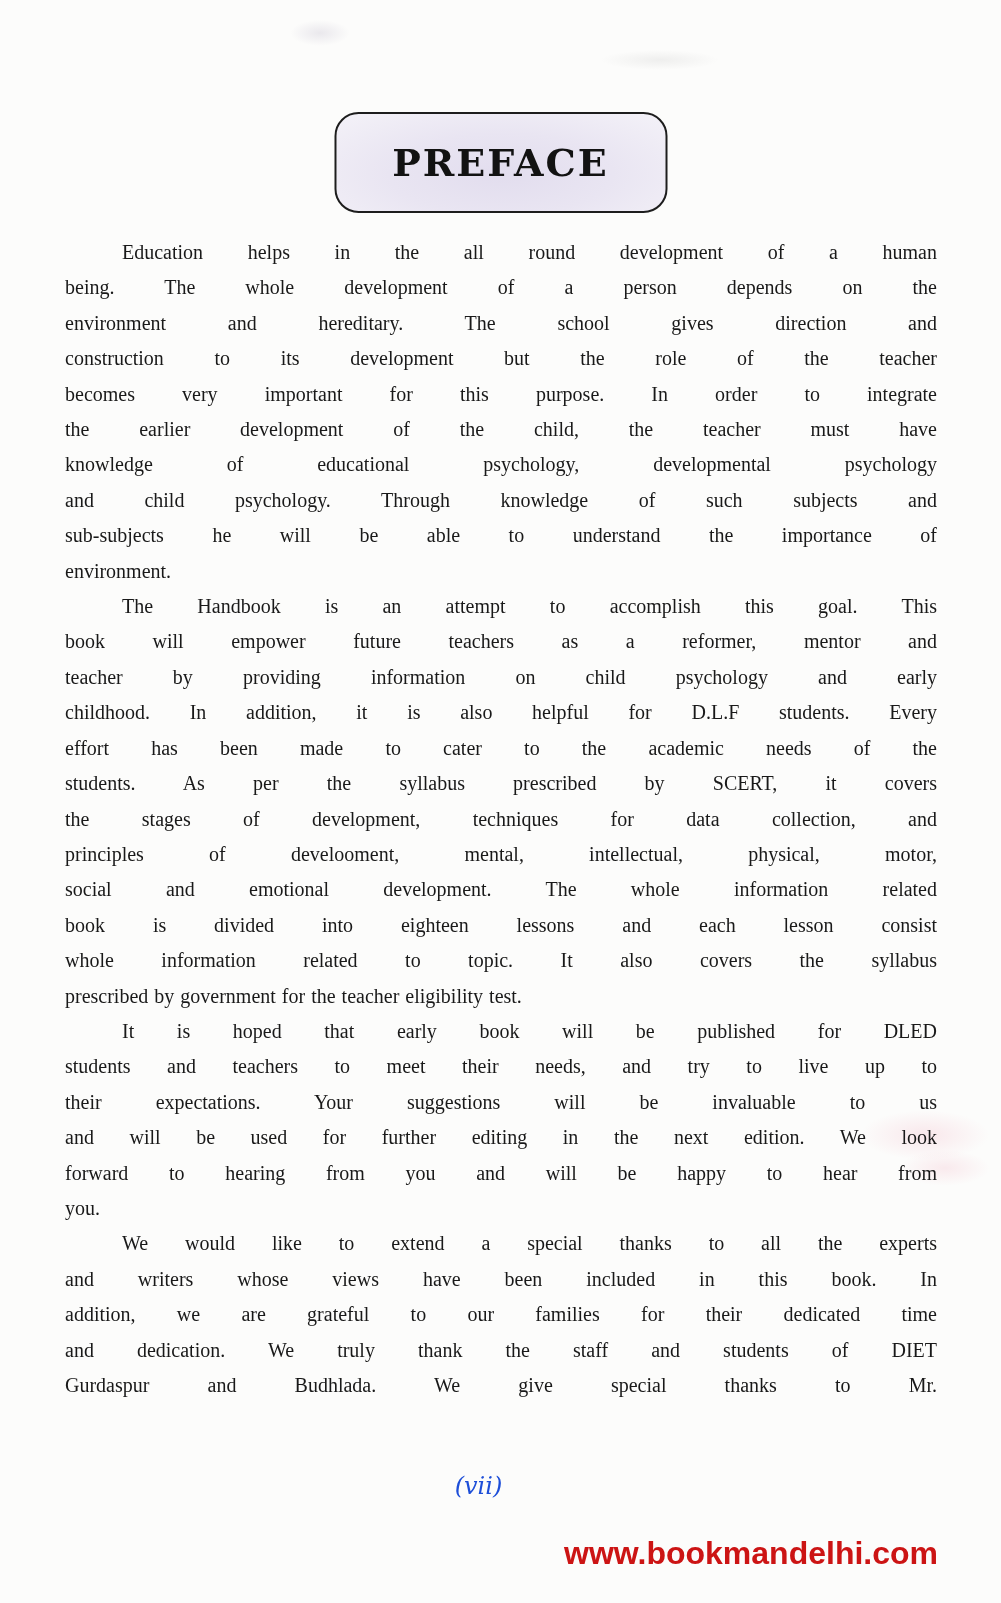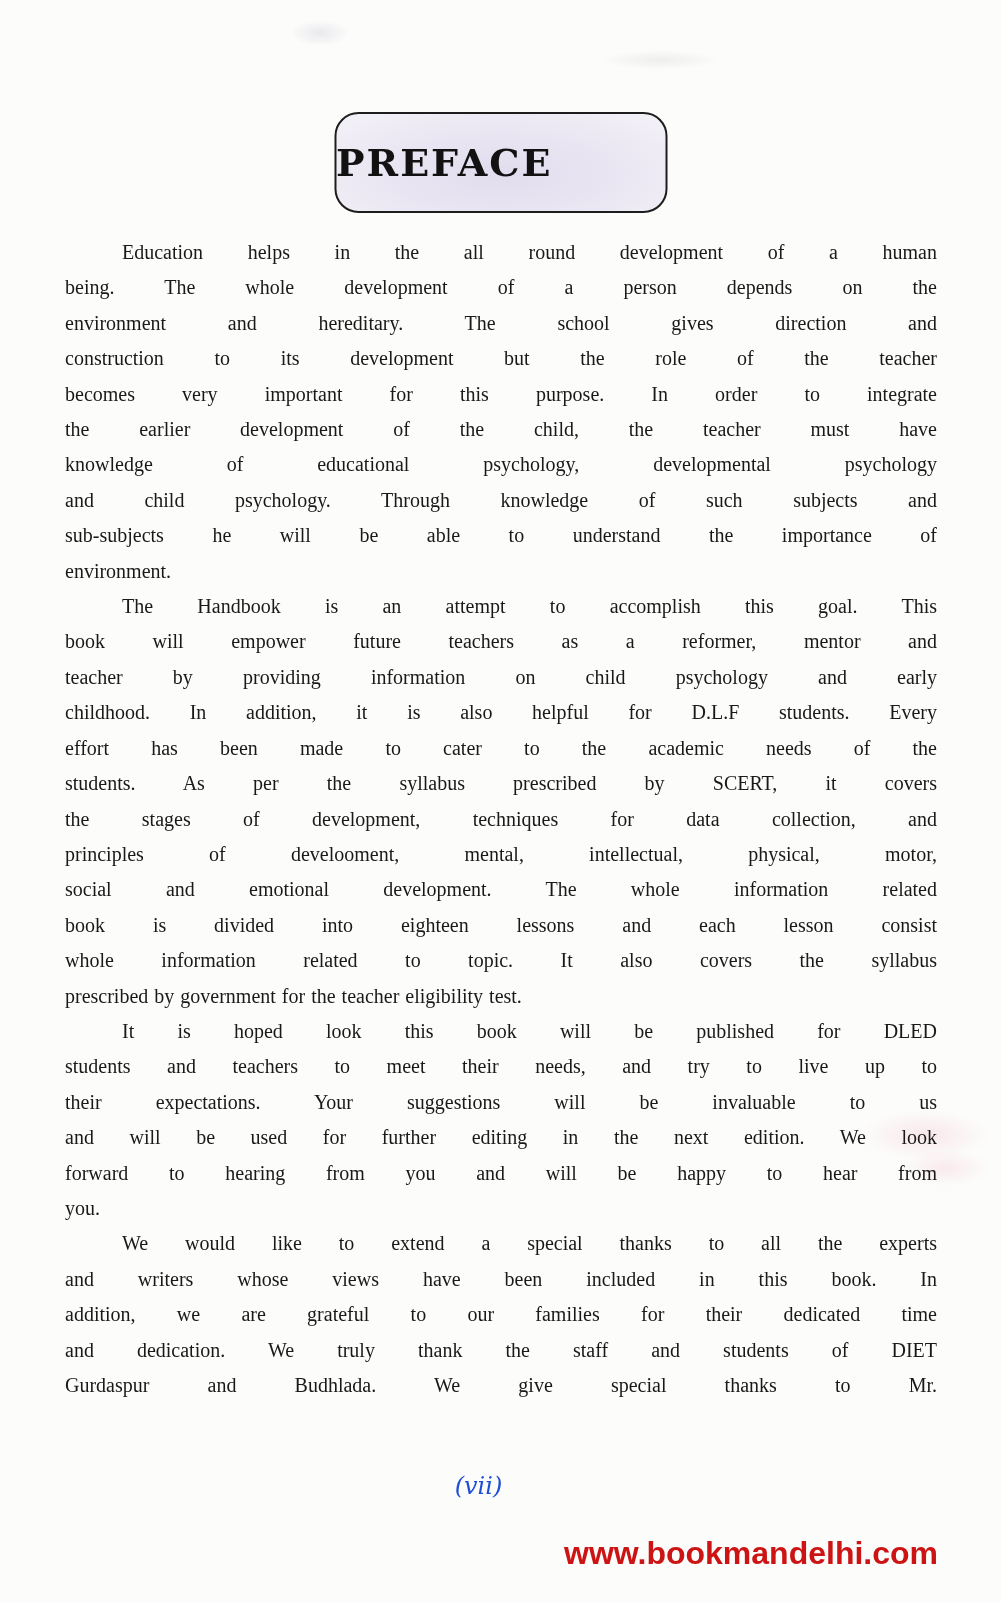--- a/index.html
+++ b/index.html
@@ -24,21 +24,21 @@
         background: radial-gradient(ellipse, rgba(230,120,150,.14), rgba(230,120,150,0) 70%); }
 
   .title-box {
     position: absolute;
     left: 50%; transform: translateX(-50%);
     top: 112px;
     width: 333px; height: 101px;
     border: 2px solid #1d1d1d;
     border-radius: 24px;
     background: radial-gradient(ellipse at 50% 62%, #e2ddee 0%, #e9e5f2 48%, #f4f2f8 100%);
-    display: flex; align-items: center; justify-content: flex-start;
+    display: flex; align-items: center; justify-content: center;
     box-sizing: border-box;
   }
   .title-box .title {
     font-size: 38px;
     font-weight: bold;
     letter-spacing: 2px;
     color: #121212;
   }
 
   .body-text {
@@ -111,21 +111,21 @@
       <div class="line">teacher by providing information on child psychology and early</div>
       <div class="line">childhood. In addition, it is also helpful for D.L.F students. Every</div>
       <div class="line">effort has been made to cater to the academic needs of the</div>
       <div class="line">students. As per the syllabus prescribed by SCERT, it covers</div>
       <div class="line">the stages of development, techniques for data collection, and</div>
       <div class="line">principles of develooment, mental, intellectual, physical, motor,</div>
       <div class="line">social and emotional development. The whole information related</div>
       <div class="line">book is divided into eighteen lessons and each lesson consist</div>
       <div class="line">whole information related to topic. It also covers the syllabus</div>
       <div class="line last">prescribed by government for the teacher eligibility test.</div>
-      <div class="line indent">It is hoped look this book will be published for DLED</div>
+      <div class="line indent">It is hoped that early book will be published for DLED</div>
       <div class="line">students and teachers to meet their needs, and try to live up to</div>
       <div class="line">their expectations. Your suggestions will be invaluable to us</div>
       <div class="line">and will be used for further editing in the next edition. We look</div>
       <div class="line">forward to hearing from you and will be happy to hear from</div>
       <div class="line last">you.</div>
       <div class="line indent">We would like to extend a special thanks to all the experts</div>
       <div class="line">and writers whose views have been included in this book. In</div>
       <div class="line">addition, we are grateful to our families for their dedicated time</div>
       <div class="line">and dedication. We truly thank the staff and students of DIET</div>
       <div class="line">Gurdaspur and Budhlada. We give special thanks to Mr.</div>

